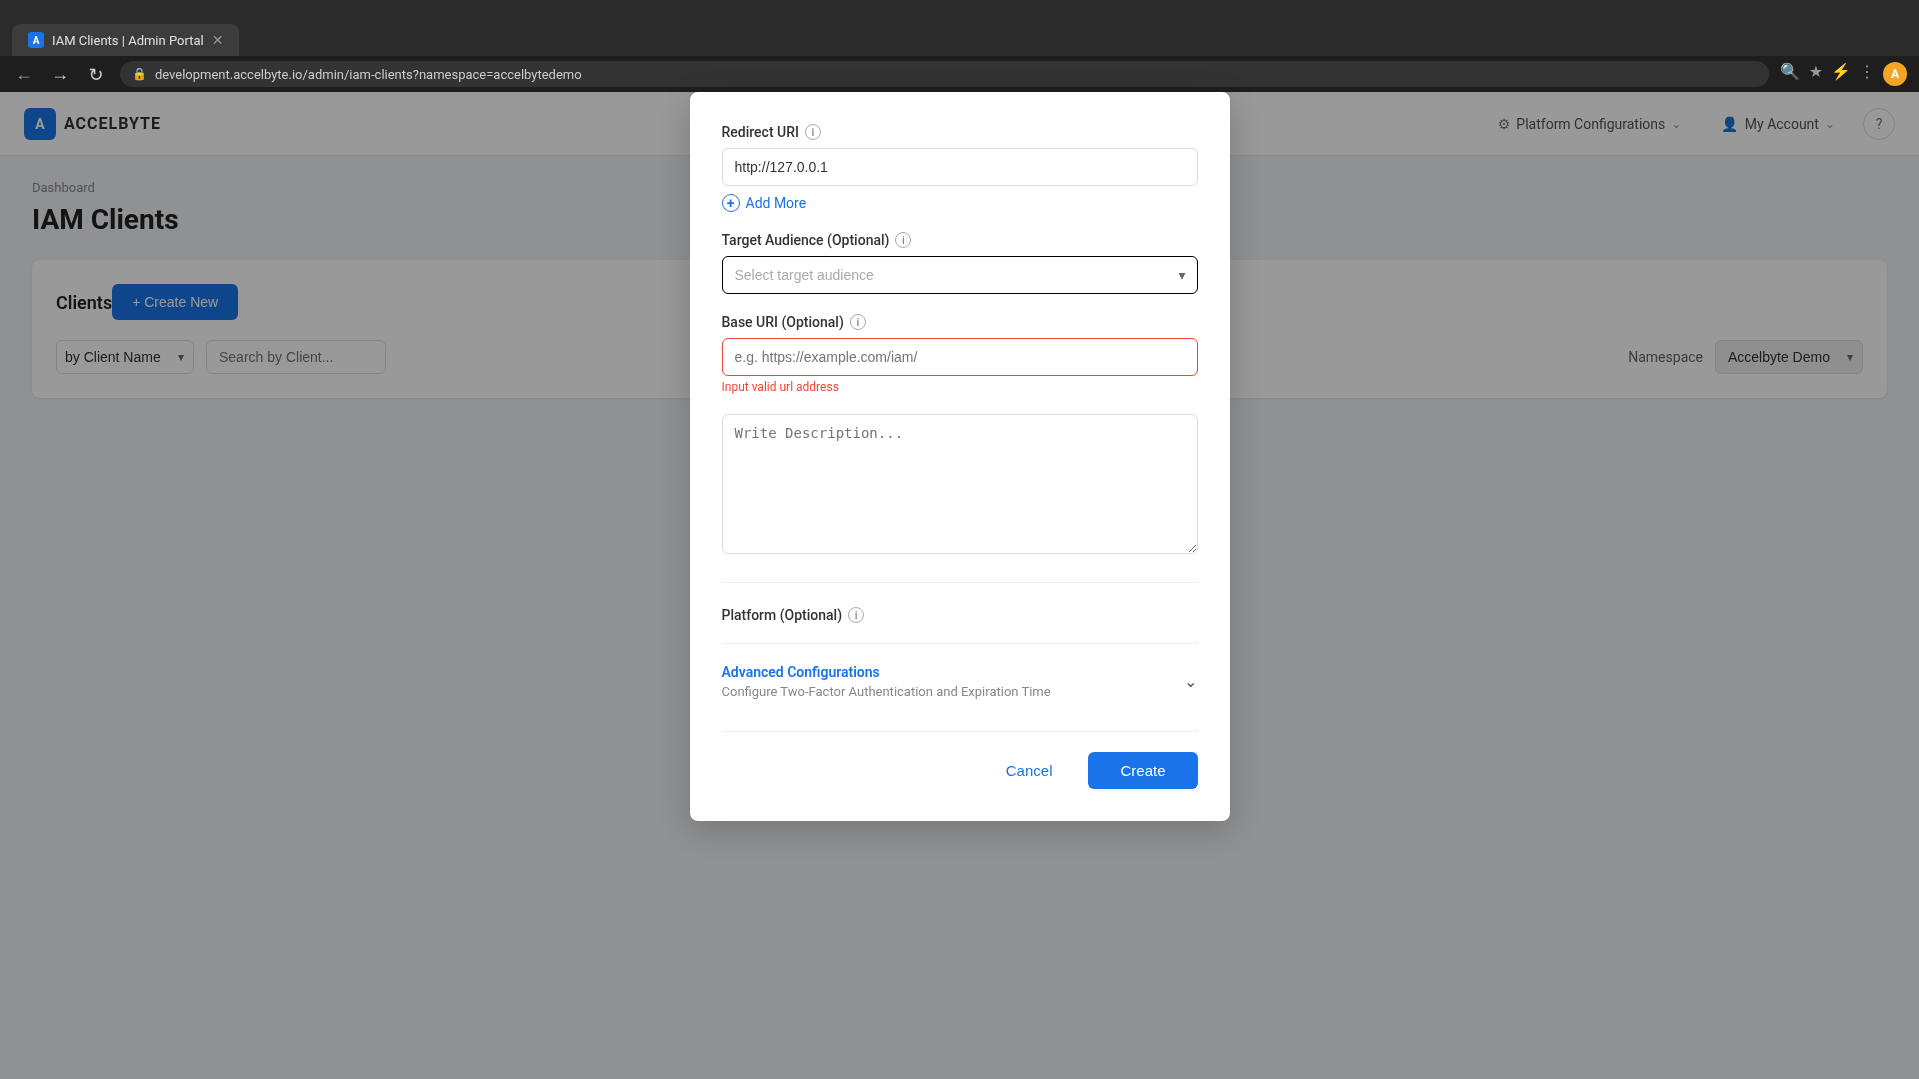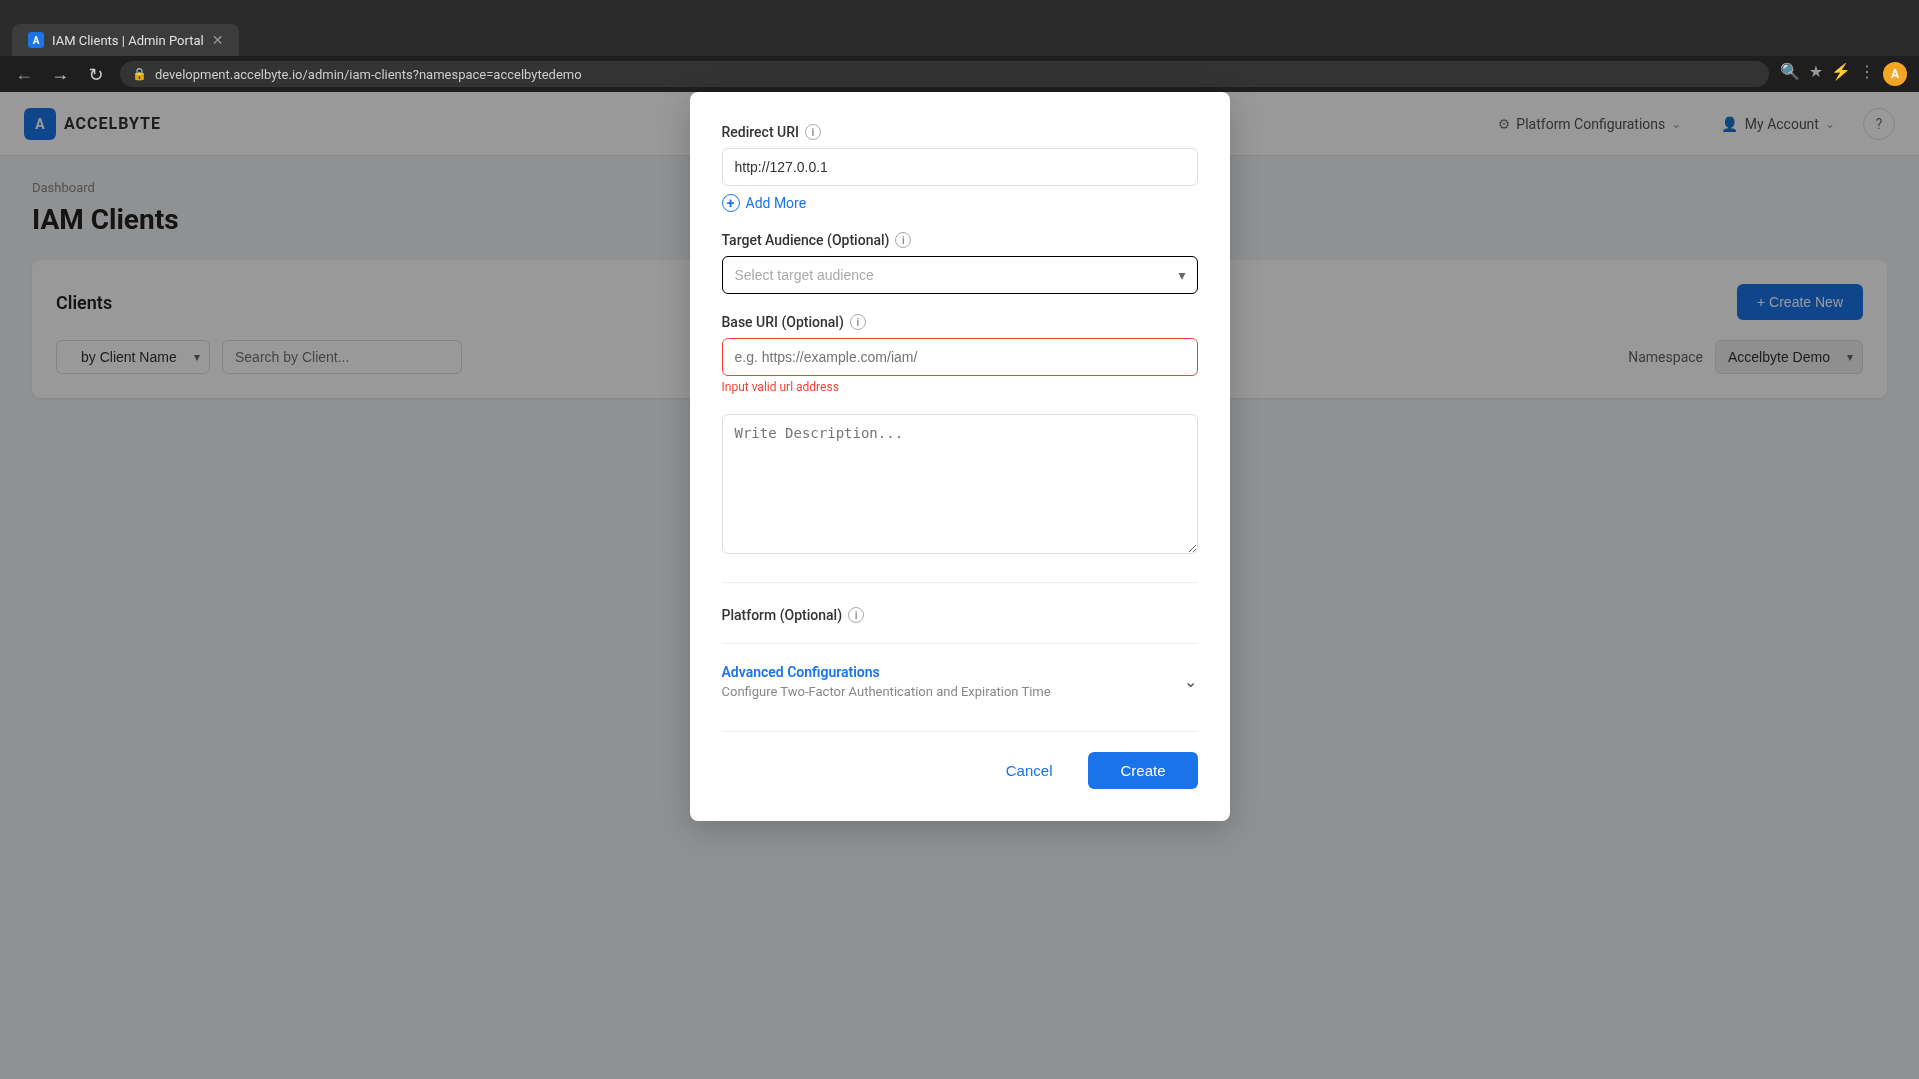--- a/index.html
+++ b/index.html
@@ -138,60 +138,60 @@
     .page-title { font-size: 28px; font-weight: 700; color: #222; margin-bottom: 24px; }
 
     
     .clients-panel {
       background: white;
       border-radius: 8px;
       padding: 24px;
       box-shadow: 0 1px 3px rgba(0,0,0,0.08);
     }
     .clients-header {
-      display: flex; align-items: center; justify-content: space-between;
+      display: flex; align-items: center; 
       margin-bottom: 20px;
     }
     .clients-title { font-size: 18px; font-weight: 600; color: #222; }
     .create-btn {
       background: #1a73e8;
       color: white;
       border: none;
       border-radius: 6px;
       padding: 10px 20px;
       font-size: 14px;
       font-weight: 500;
       cursor: pointer;
       display: flex; align-items: center; gap: 6px;
     }
     .filter-row { display: flex; align-items: center; gap: 12px; }
     .filter-select {
       background: white;
       border: 1px solid #ddd;
       border-radius: 6px;
-      padding: 8px 32px 8px 24px;
+      padding: 8px 32px 8px 8px;
       font-size: 14px;
       color: #333;
       appearance: none;
       cursor: pointer;
       position: relative;
     }
     .filter-select-wrap { position: relative; }
     .filter-select-wrap::after {
       content: '▾';
       position: absolute; right: 10px; top: 50%; transform: translateY(-50%);
       color: #666; font-size: 12px; pointer-events: none;
     }
     .search-input {
       border: 1px solid #ddd;
       border-radius: 6px;
       padding: 8px 12px;
       font-size: 14px;
       color: #999;
-      width: 240px;
+      width: 180px;
     }
     .namespace-label { color: #666; font-size: 14px; margin-left: auto; }
     .namespace-select-wrap { position: relative; }
     .namespace-select-wrap::after {
       content: '▾';
       position: absolute; right: 10px; top: 50%; transform: translateY(-50%);
       color: #666; font-size: 12px; pointer-events: none;
     }
     .namespace-select {
       border: 1px solid #ddd;

